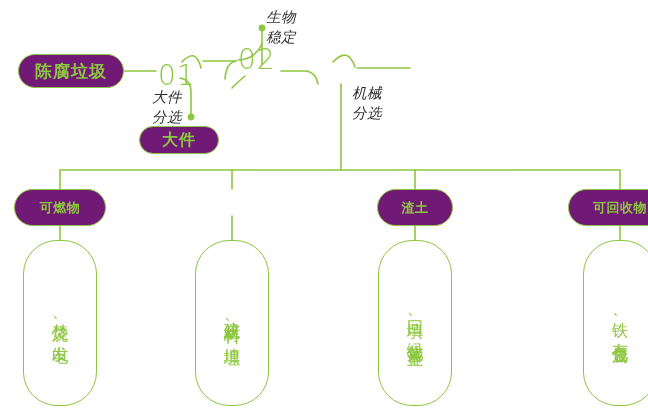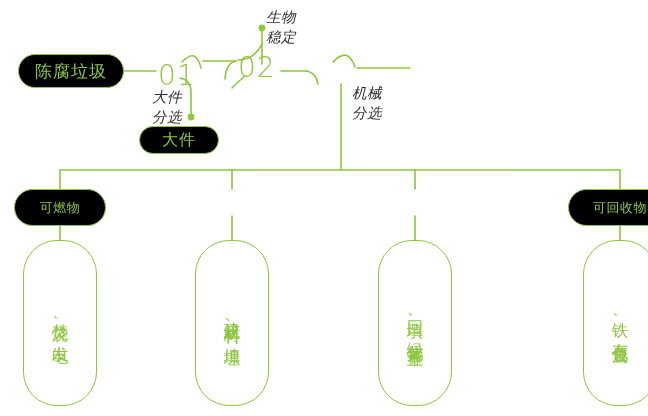--- a/index.html
+++ b/index.html
@@ -26,27 +26,28 @@
     height: 416px;
     pointer-events: none;
   }
 
   
   .pill {
     position: absolute;
     box-sizing: border-box;
     border: 1.6px solid #8dc63f;
     border-radius: 999px;
-    background: #000000;
+    background: #701a75;
     color: #8dc63f;
     display: flex;
     align-items: center;
     justify-content: center;
     letter-spacing: 1px;
     white-space: nowrap;
+    font-weight: bold;
   }
   .pill-source {
     left: 18px;
     top: 54px;
     width: 106px;
     height: 34px;
     font-size: 17px;
   }
   .pill-bulky {
     left: 139px;
@@ -164,32 +165,33 @@
       <path d="M620 216 L620 240"></path>
     </g>
 
     <circle cx="262" cy="28" r="3.4" fill="#8dc63f"></circle>
     <circle cx="191" cy="117" r="3.4" fill="#8dc63f"></circle>
   </svg>
 
   <div class="pill pill-source">陈腐垃圾</div>
 
   <div class="stage-num" style="left:158px; top:56px;">01</div>
-  <div class="stage-num" style="left:238px; top:48px;">02</div>
+  <div class="stage-num" style="left:238px; top:40px;">02</div>
 
   <div class="annot annot-bio">生物
 稳定</div>
   <div class="annot annot-bulky">大件
 分选</div>
   <div class="annot annot-mech">机械
 分选</div>
 
   <div class="pill pill-bulky">大件</div>
 
   <div class="pill pill-cat" style="left:14px; width:92px;">可燃物</div>
+  <div class="pill pill-cat" style="left:377px; width:76px;">渣土</div>
   <div class="pill pill-cat" style="left:568px; width:104px;">可回收物</div>
 
   <div class="outbox" style="left:23px; width:74px;">
     <span class="outbox-text">焚烧、发电</span>
   </div>
 
   <div class="outbox" style="left:195px; width:74px;">
     <span class="outbox-text">建筑材料、填埋</span>
   </div>
 

